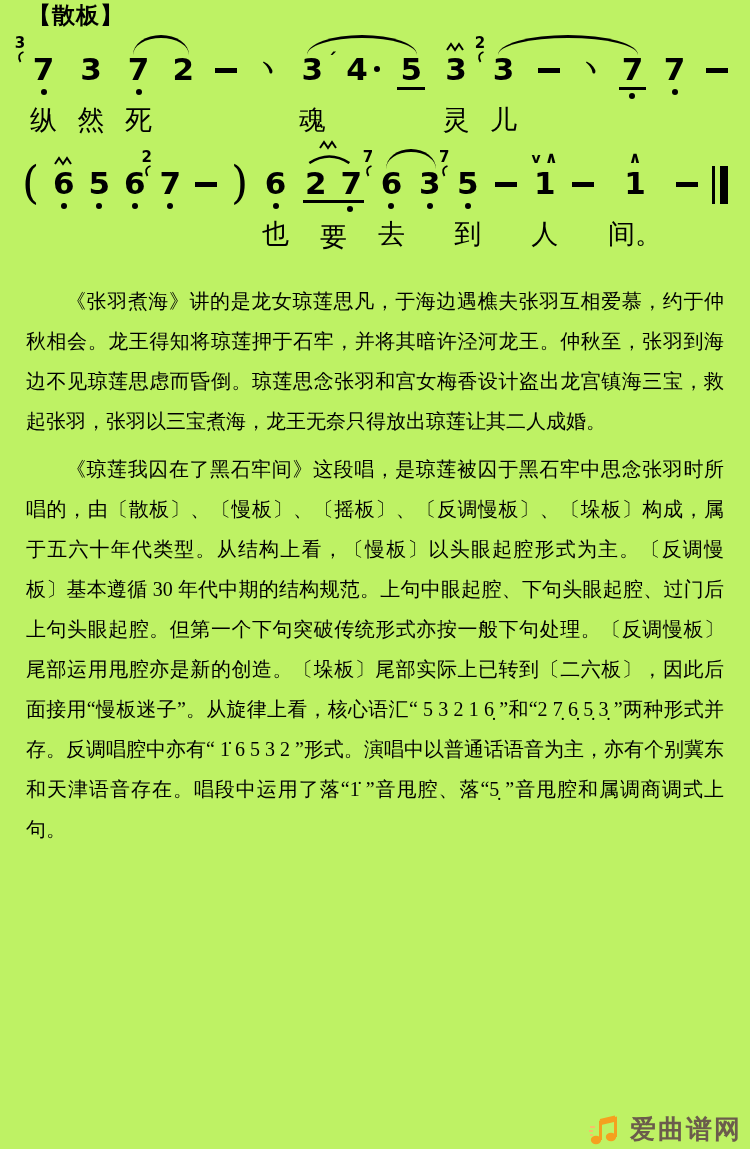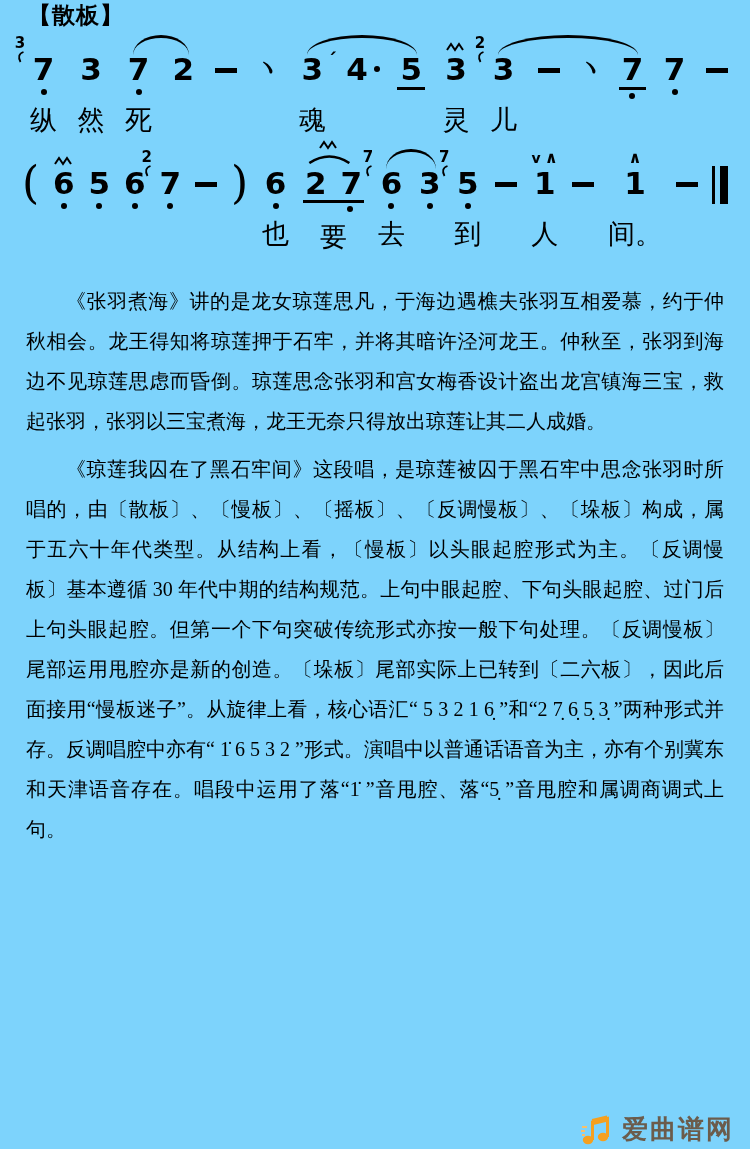--- a/index.html
+++ b/index.html
@@ -1,16 +1,16 @@
 <!DOCTYPE html>
 <html><head>
 <meta charset="utf-8">
 <style>
   html,body{margin:0;padding:0;background:#e8e8e8;}
-  .page{position:relative;width:750px;height:1149px;margin:0 auto;background:#7dd3fc;
+  .page{position:relative;width:750px;height:1149px;margin:0 auto;background:#bef264;
         color:#000;font-family:"Liberation Serif","DejaVu Serif",serif;overflow:hidden;}
 
   
   .score{position:relative;padding-top:2px;}
   .banban{position:absolute;top:0;left:28px;font-family:"DejaVu Sans","Liberation Sans",sans-serif;
           font-weight:bold;font-size:23px;letter-spacing:1px;}
   .sline{position:relative;display:flex;justify-content:space-between;align-items:flex-start;margin:0 22px;}
   .sline1{margin-top:28px;padding-left:8px;}
   .sline2{margin-top:6px;}
 
@@ -43,21 +43,21 @@
   .barc{position:absolute;left:50%;transform:translateX(-58%);bottom:2px;}
   .bmord{position:absolute;right:-6px;top:-4px;}
 
   
   .textblock{margin:26px 18px 0 18px;}
   .textblock p{margin:8px;font-size:20px;line-height:40px;text-indent:2em;text-align:justify;}
   .textblock b{font-weight:bold;}
 
   
   .pageno{position:absolute;left:0;bottom:6px;width:100%;text-align:center;font-size:25px;letter-spacing:1px;}
-  .logo{position:absolute;right:16px;bottom:2px;display:flex;align-items:center;gap:10px;}
+  .logo{position:absolute;right:8px;bottom:2px;display:flex;align-items:center;gap:10px;}
   .logotext{font-family:"DejaVu Sans","Liberation Sans",sans-serif;font-weight:bold;font-size:26px;letter-spacing:2px;}
 </style>
 </head>
 <body>
 
 <div class="page">
 
   <div class="score">
     <div class="banban">【散板】</div>
     <div class="sline sline1">

